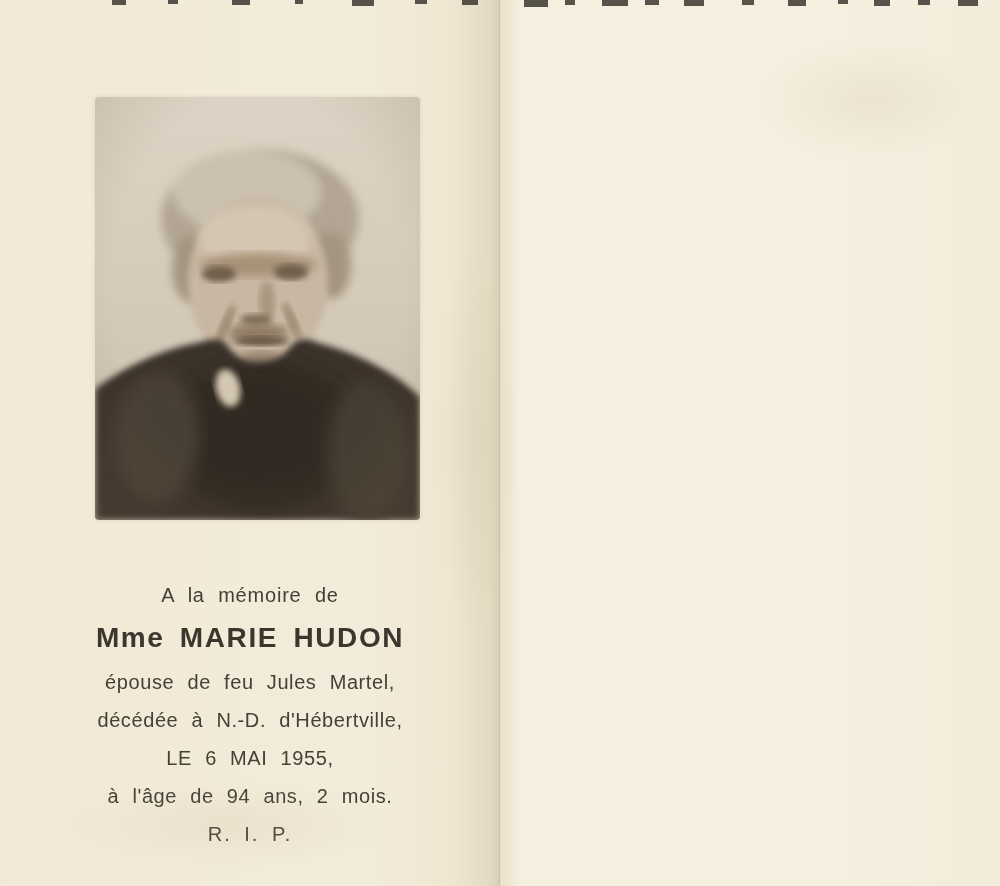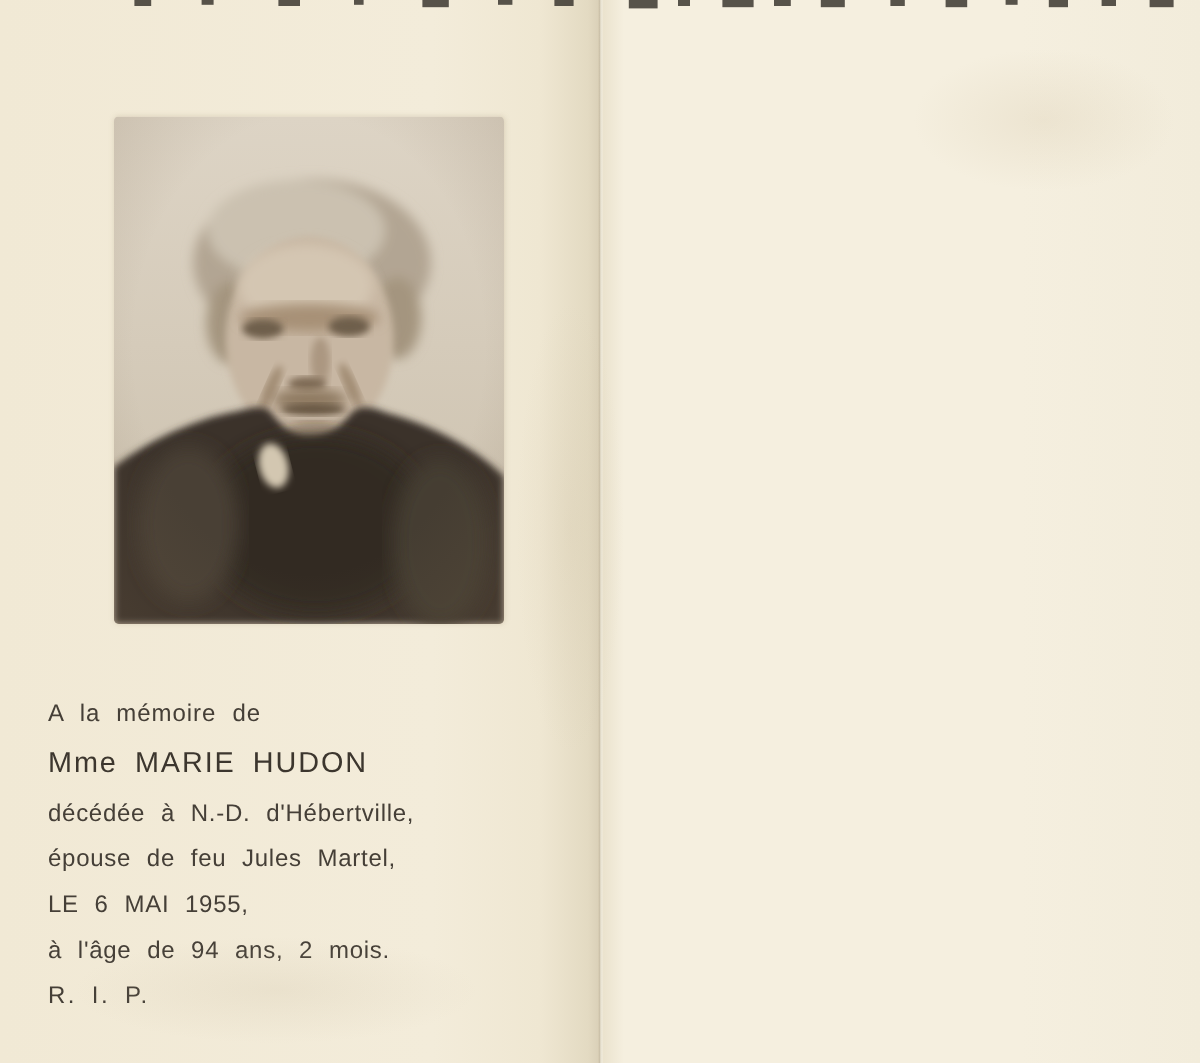--- a/index.html
+++ b/index.html
@@ -34,25 +34,25 @@
   
   .photo{
     position:absolute;left:95px;top:97px;width:325px;height:423px;
     border-radius:4px;overflow:hidden;
     box-shadow:inset 0 0 22px 8px rgba(225,214,194,.55), 0 0 4px rgba(180,165,135,.35);
   }
   .photo svg{display:block;width:100%;height:100%;}
   
   .memorial{
     position:absolute;left:40px;top:584px;width:420px;
-    color:#453f37;
+    text-align:center;color:#453f37;
   }
   .memorial p{margin:0;}
   .mem-intro{font-size:20px;letter-spacing:.8px;word-spacing:7px;margin-bottom:15px !important;}
-  .mem-name{font-size:24px;font-weight:400;letter-spacing:1.6px;word-spacing:6px;color:#3c362e;margin-bottom:17px !important;}
+  .mem-name{font-size:28px;font-weight:700;letter-spacing:1.6px;word-spacing:6px;color:#3c362e;margin-bottom:17px !important;}
   .mem-detail{font-size:20px;letter-spacing:.6px;word-spacing:7px;margin-bottom:15px !important;}
   .mem-rip{font-size:20px;letter-spacing:2px;word-spacing:5px;}
 </style>
 </head>
 <body>
 
 <div class="page page-left">
 
   <div class="photo">
     <svg viewBox="0 0 325 423" preserveAspectRatio="none">
@@ -117,22 +117,22 @@
 
       <ellipse cx="133" cy="291" rx="12" ry="19" fill="#d3c7b1" filter="url(#b3)" transform="rotate(-14 133 291)"></ellipse>
 
       <rect width="325" height="423" fill="url(#vig)"></rect>
     </svg>
   </div>
 
   <div class="memorial">
     <p class="mem-intro">A la mémoire de</p>
     <p class="mem-name">Mme MARIE HUDON</p>
+    <p class="mem-detail">épouse de feu Jules Martel,</p>
     <p class="mem-detail">décédée à N.-D. d'Hébertville,</p>
-    <p class="mem-detail">épouse de feu Jules Martel,</p>
     <p class="mem-detail">LE 6 MAI 1955,</p>
     <p class="mem-detail">à l'âge de 94 ans, 2 mois.</p>
     <p class="mem-rip">R. I. P.</p>
   </div>
 </div>
 
 <div class="page page-right">
 
   
 

